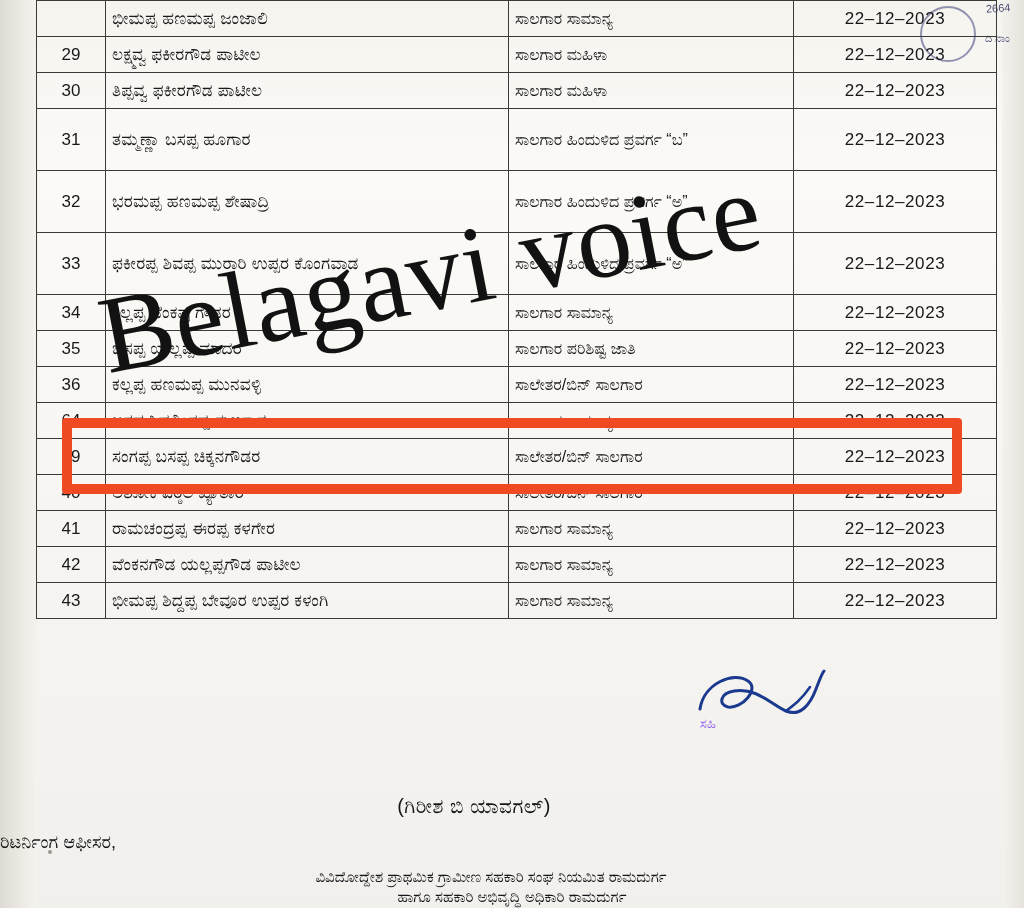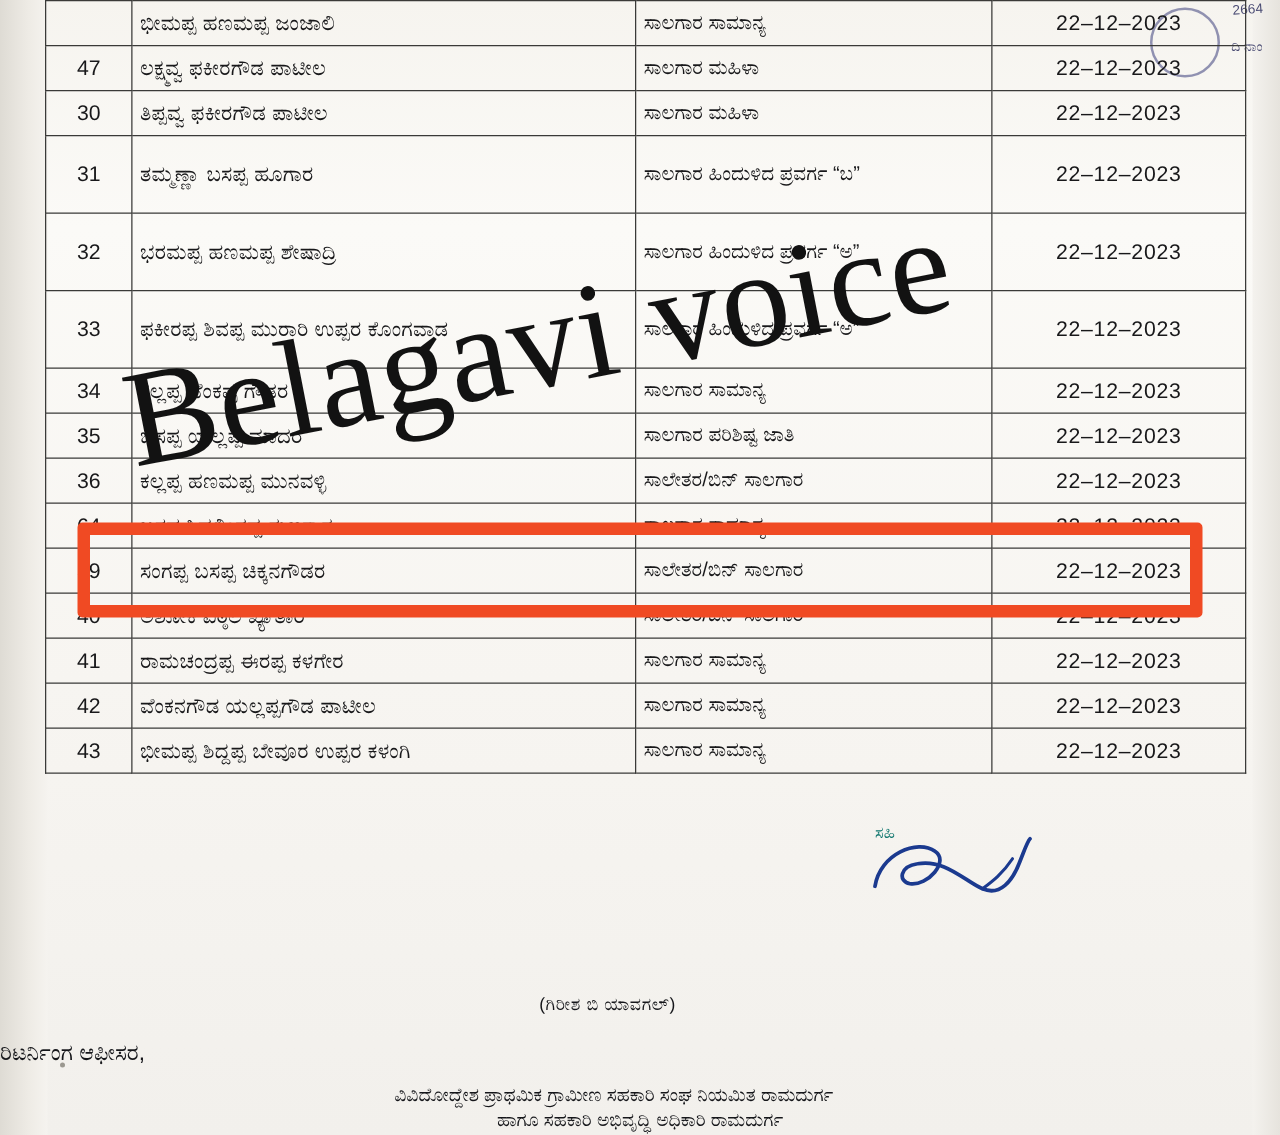--- a/index.html
+++ b/index.html
@@ -87,34 +87,34 @@
   #signature {
     position: absolute;
     left: 690px;
     top: 665px;
     width: 150px;
     height: 70px;
   }
   #sign-label {
     position: absolute;
     left: 700px;
-    top: 658px;
+    top: 716px;
     font-size: 13px;
-    color: #0f766e;
+    color: #8b5cf6;
     font-family: "Liberation Sans", sans-serif;
   }
   .sig-line {
     font-family: "Liberation Sans", sans-serif;
     color: #15161a;
   }
   #line-name {
     position: absolute;
-    left: 12px; top: 795px; width: 948px;
-    text-align: center;
-    font-size: 14px;
+    left: 0; top: 795px; width: 948px;
+    text-align: center;
+    font-size: 20px;
     letter-spacing: 0.5px;
   }
   #line-role {
     position: absolute;
     left: 0; top: 832px; width: 1024px;
     font-size: 18px;
   }
   #line-org1 {
     position: absolute;
     left: 0; top: 868px; width: 982px;
@@ -214,21 +214,21 @@
   <div id="table-wrap">
     <table class="reg">
       <tbody>
         <tr class="r">
           <td class="c-sl"></td>
           <td class="c-name">ಭೀಮಪ್ಪ ಹಣಮಪ್ಪ ಜಂಜಾಲಿ</td>
           <td class="c-cat">ಸಾಲಗಾರ ಸಾಮಾನ್ಯ</td>
           <td class="c-date">22–12–2023</td>
         </tr>
         <tr class="r">
-          <td class="c-sl">47</td>
+          <td class="c-sl">29</td>
           <td class="c-name">ಲಕ್ಷ್ಮವ್ವ ಫಕೀರಗೌಡ ಪಾಟೀಲ</td>
           <td class="c-cat">ಸಾಲಗಾರ ಮಹಿಳಾ</td>
           <td class="c-date">22–12–2023</td>
         </tr>
         <tr class="r">
           <td class="c-sl">30</td>
           <td class="c-name">ತಿಪ್ಪವ್ವ ಫಕೀರಗೌಡ ಪಾಟೀಲ</td>
           <td class="c-cat">ಸಾಲಗಾರ ಮಹಿಳಾ</td>
           <td class="c-date">22–12–2023</td>
         </tr>

